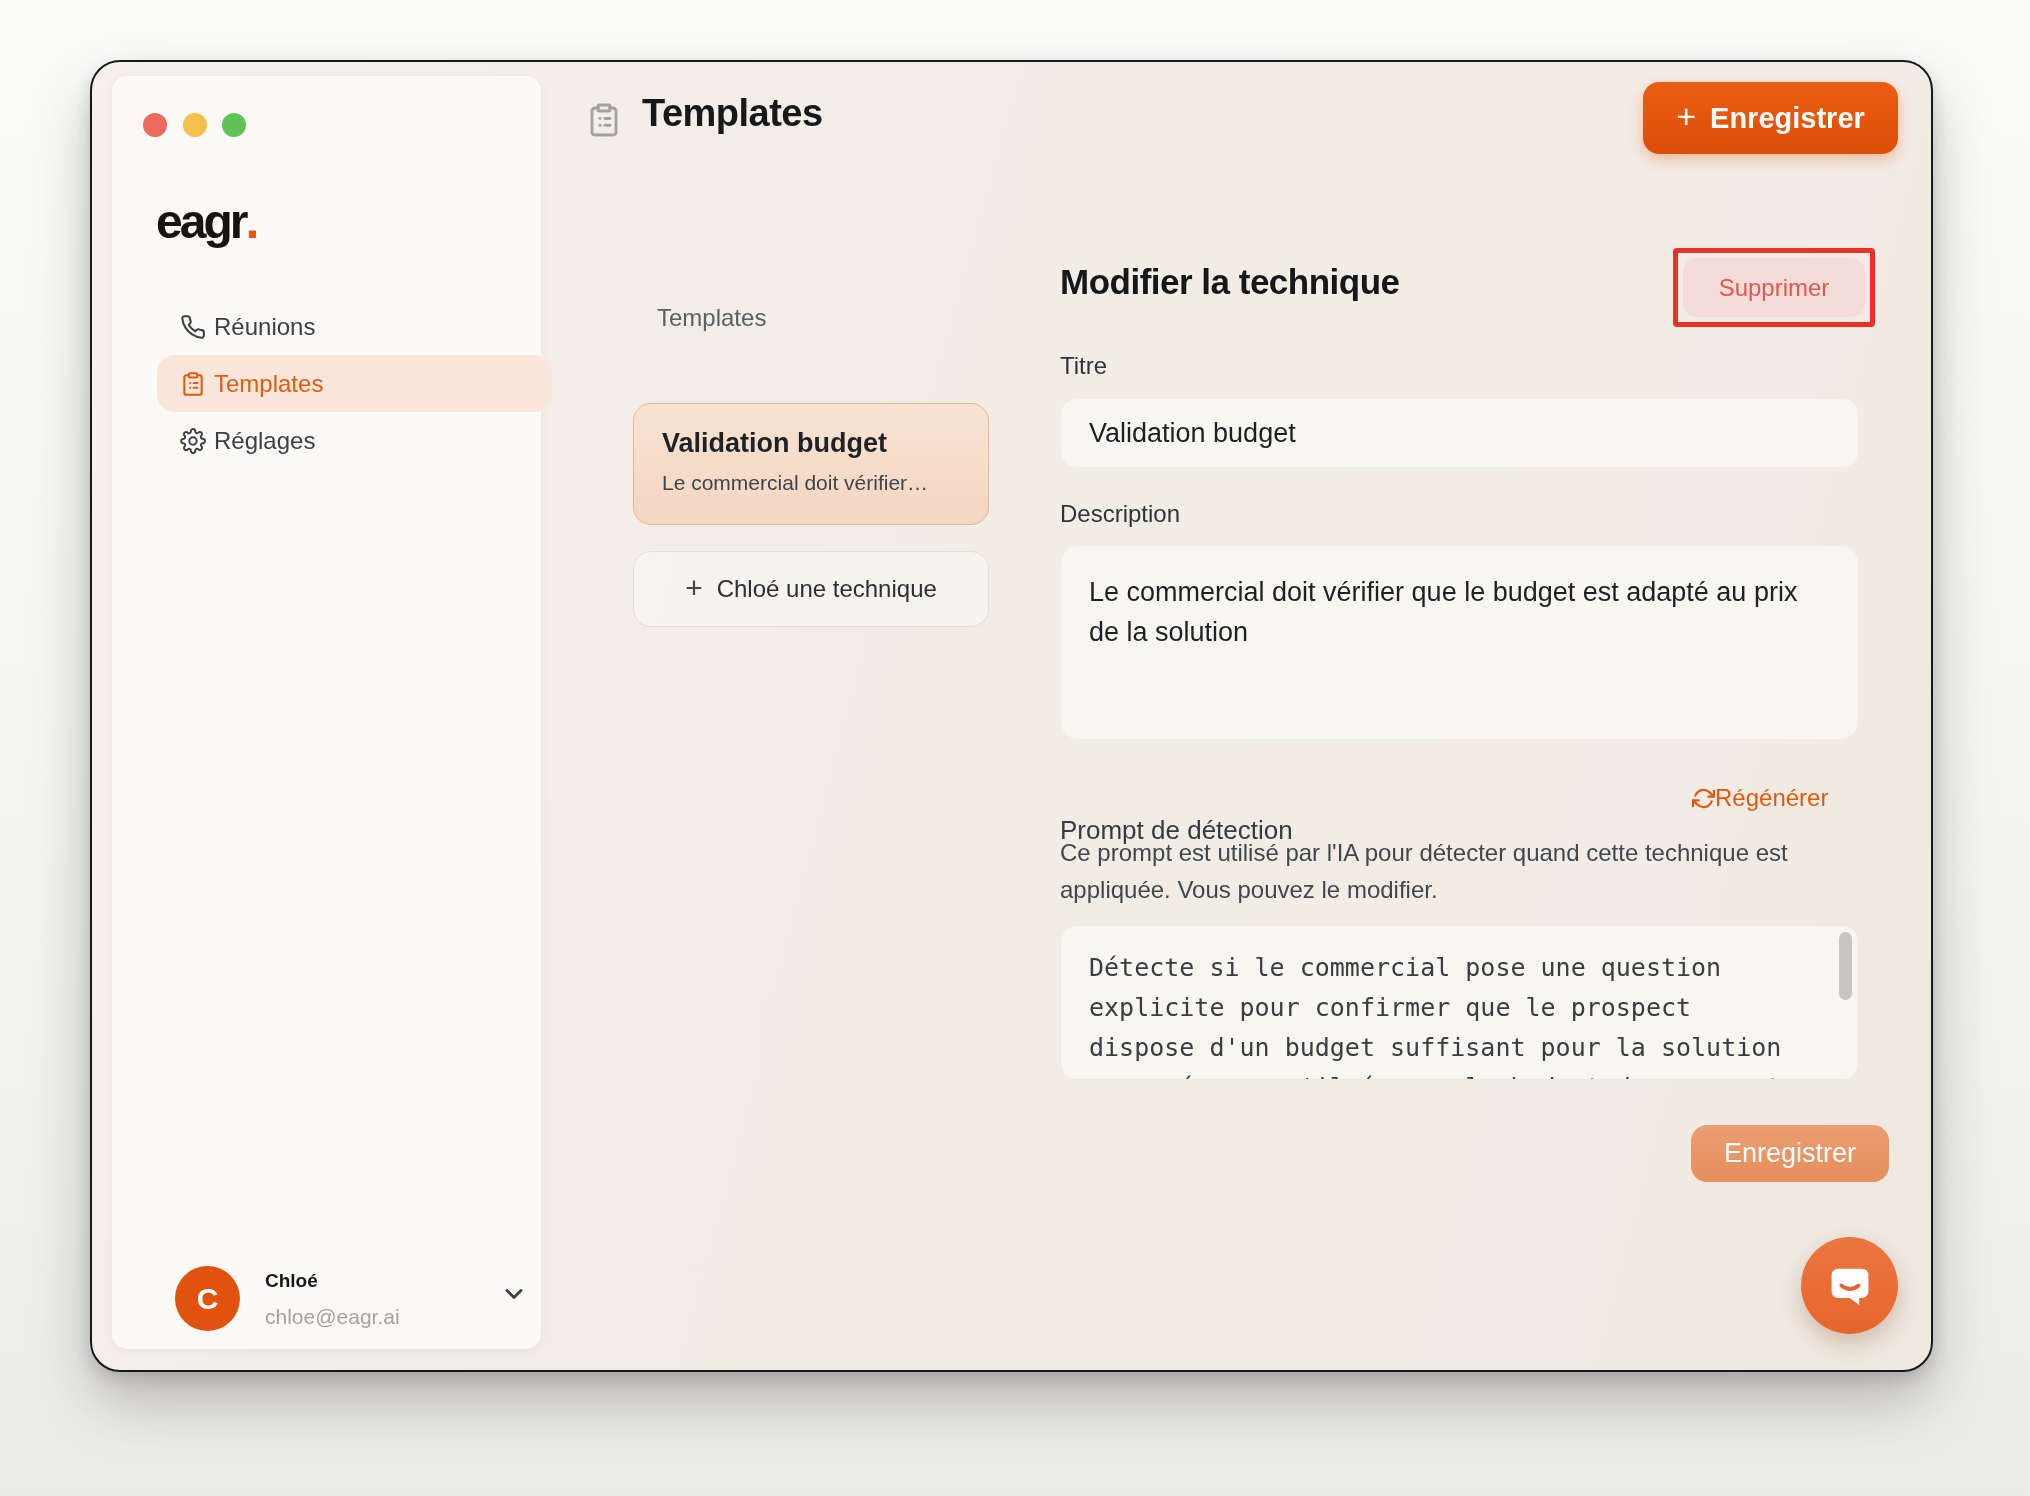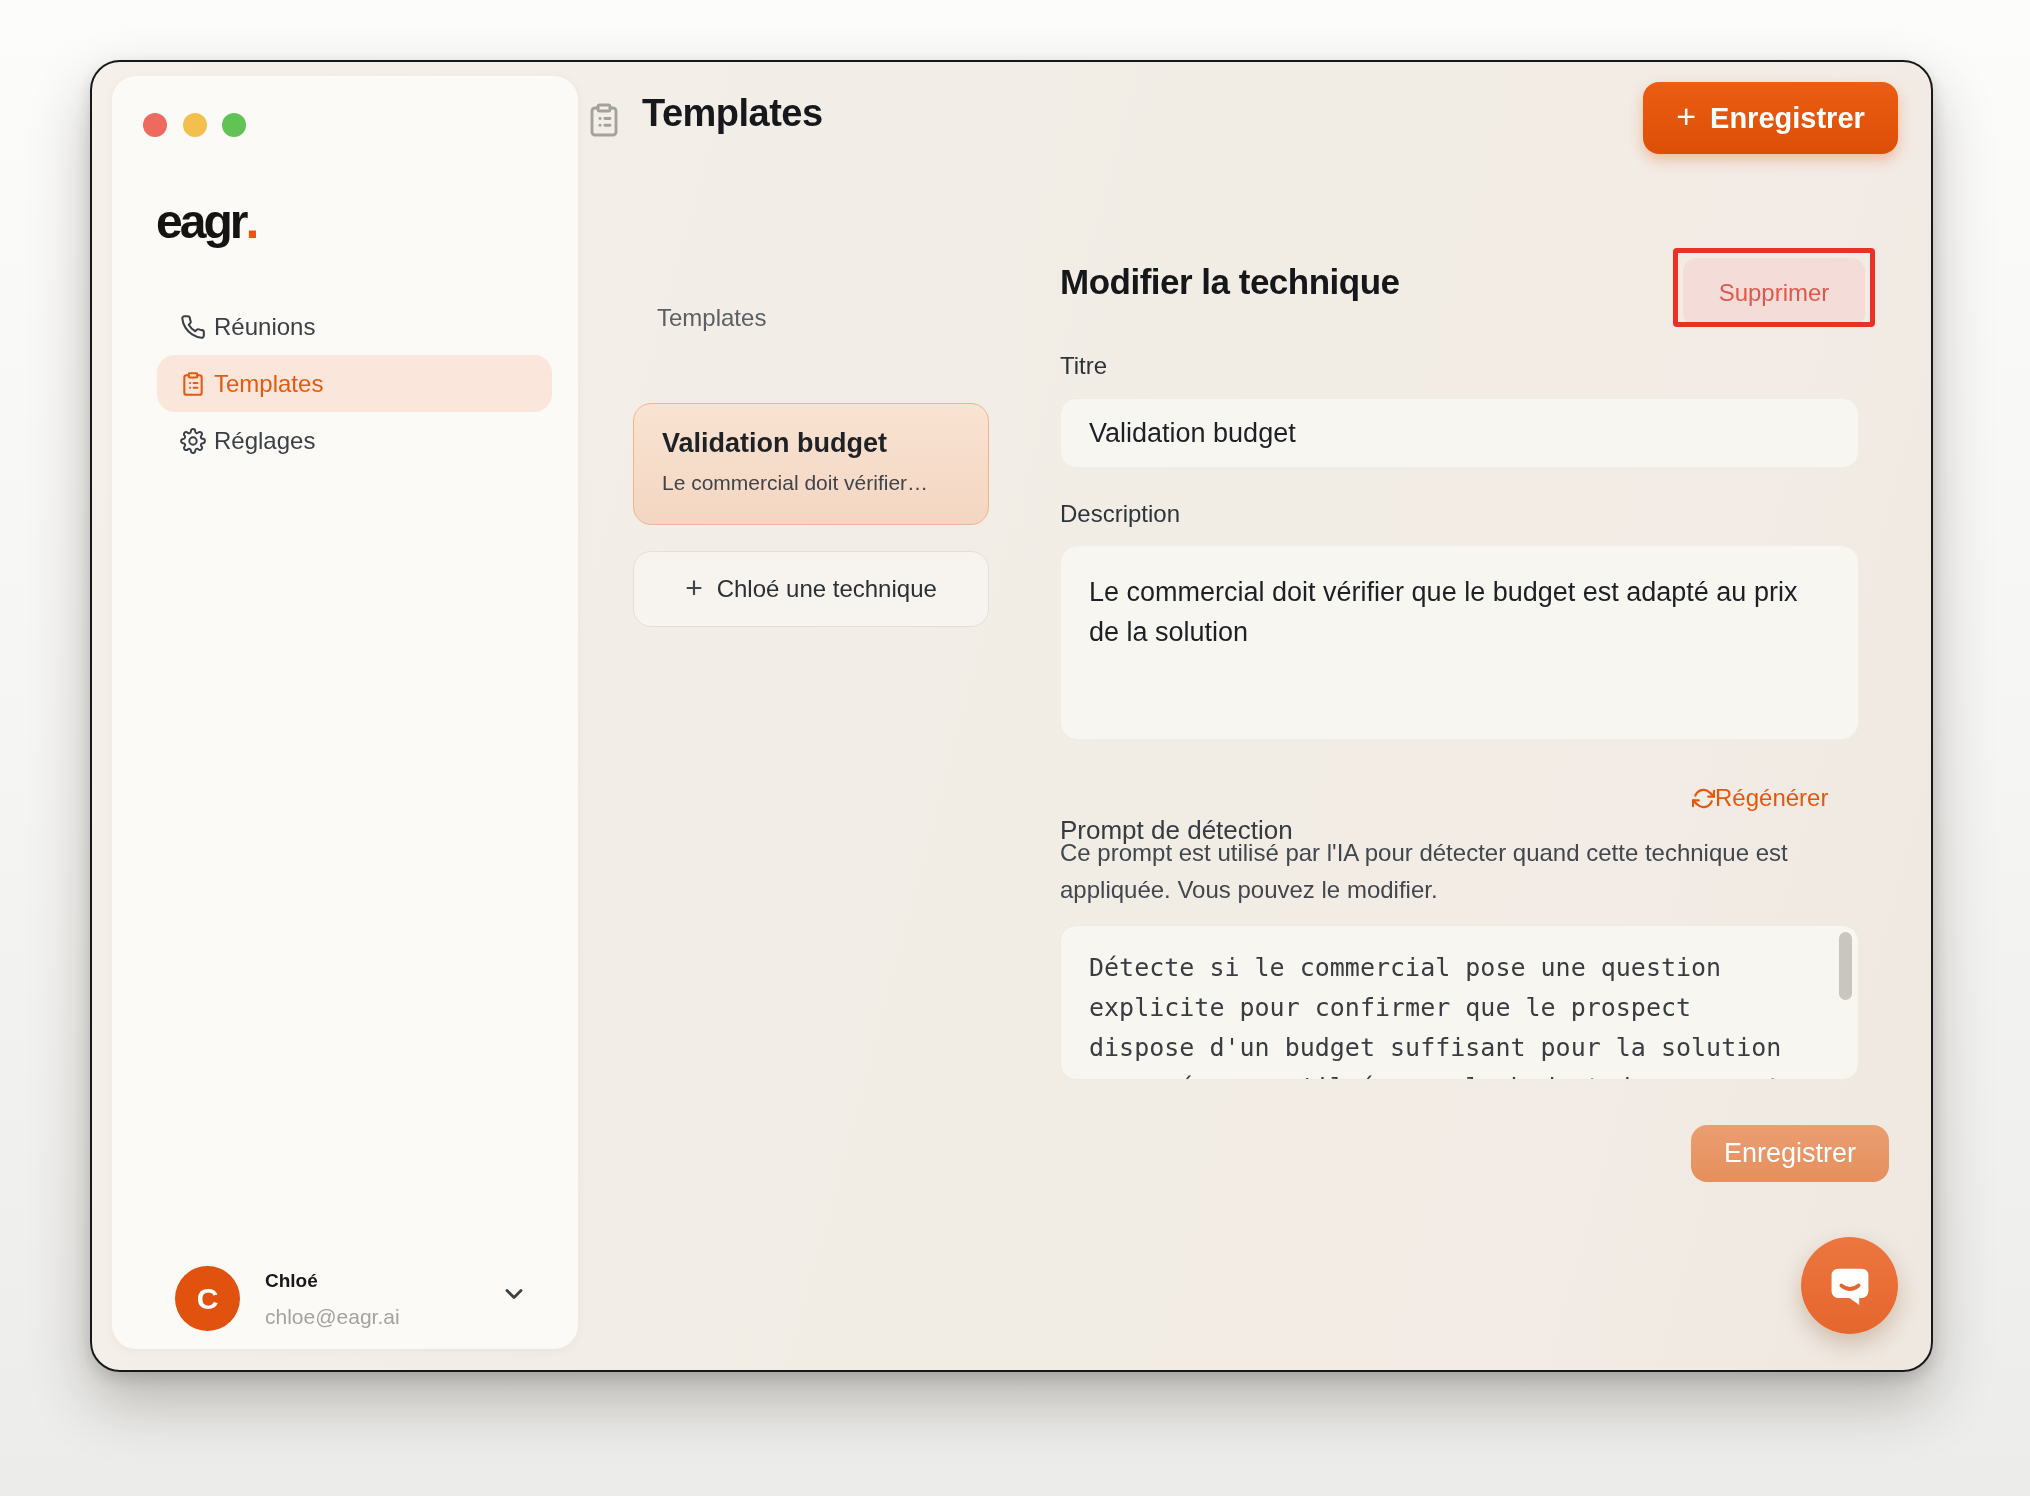--- a/index.html
+++ b/index.html
@@ -12,22 +12,22 @@
   .window {
     position:absolute; left:90px; top:60px; width:1843px; height:1312px;
     border-radius:30px; border:2px solid #17181a;
     background:linear-gradient(105deg,#f5f1ea 0%,#f2ede6 35%,#f1ece4 60%,#f3ece6 80%,#eee8e0 100%);
     box-shadow:0 30px 60px rgba(45,40,33,.28), 0 6px 16px rgba(0,0,0,.14);
   }
   .abs { position:absolute; }
 
   
   .sidebar {
-    position:absolute; left:20px; top:14px; width:466px; height:1273px;
-    background:#fbfaf7; border-radius:24px;
+    position:absolute; left:20px; top:14px; width:429px; height:1273px;
+    background:#fbfaf7; border-radius:15px;
     box-shadow:0 2px 10px rgba(60,50,40,.05);
     padding-left:8px;
   }
   .dot { position:absolute; top:37px; width:24px; height:24px; border-radius:50%; }
   .dot.red { left:31px; background:#ee6a5f; }
   .dot.yellow { left:71px; background:#f3c04e; }
   .dot.green { left:110px; background:#62c355; }
   .logo {
     position:absolute; left:44px; top:116px;
     font-size:48px; font-weight:800; letter-spacing:-3px; color:#161412;
@@ -87,21 +87,21 @@
   }
   .create-btn .plus { font-size:30px; font-weight:400; color:#43474d; margin-top:-2px; }
 
   
   .form-title { position:absolute; left:968px; top:200px; font-size:35px; font-weight:700; color:#15171a; letter-spacing:-0.5px; }
   .annotation-rect {
     position:absolute; left:1581px; top:186px; width:202px; height:79px;
     border:5px solid #e93125; border-radius:4px; pointer-events:none; z-index:5;
   }
   .delete-btn {
-    position:absolute; left:1591px; top:196px; width:182px; height:69px;
+    position:absolute; left:1591px; top:196px; width:182px; height:59px;
     border:none; border-radius:14px; background:#f4ddd8; color:#e0584c;
     font-size:24px; font-family:inherit; cursor:pointer;
   }
   .field-label { position:absolute; font-size:24px; color:#2f343a; }
   .titre-input {
     position:absolute; left:968px; top:336px; width:799px; height:70px;
     border:1px solid #efede6; border-radius:16px; background:#f8f6f1;
     font-size:27px; color:#1d2025; font-family:inherit; padding:0 28px;
   }
   .desc-box {

